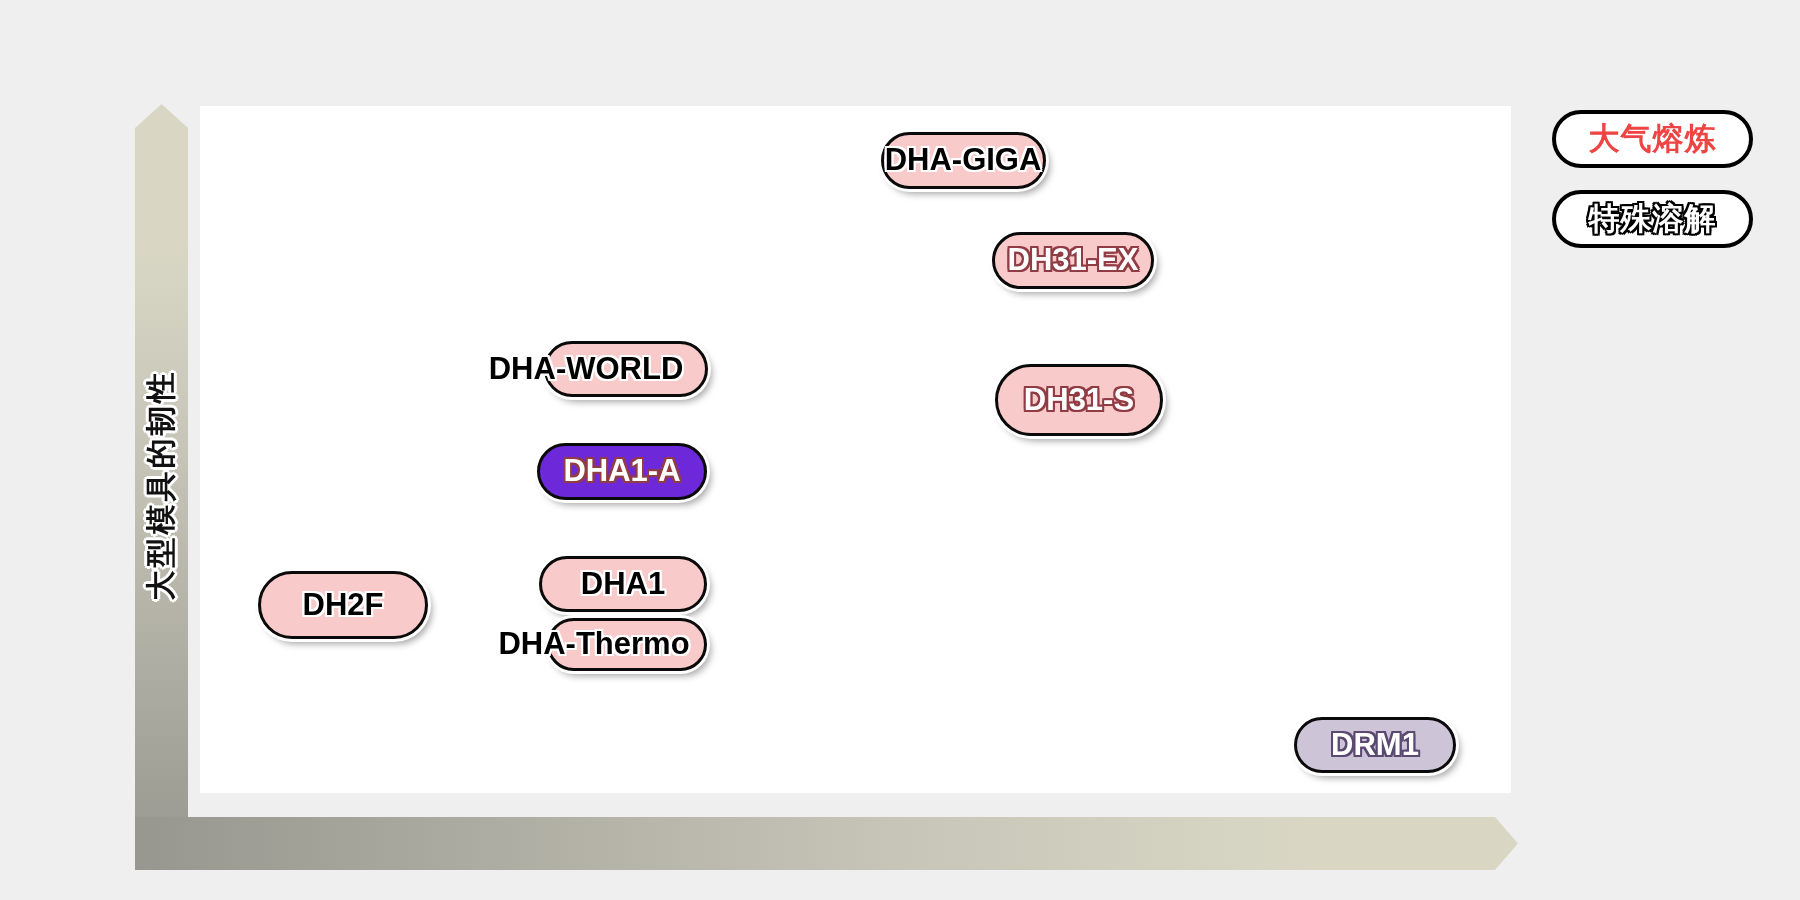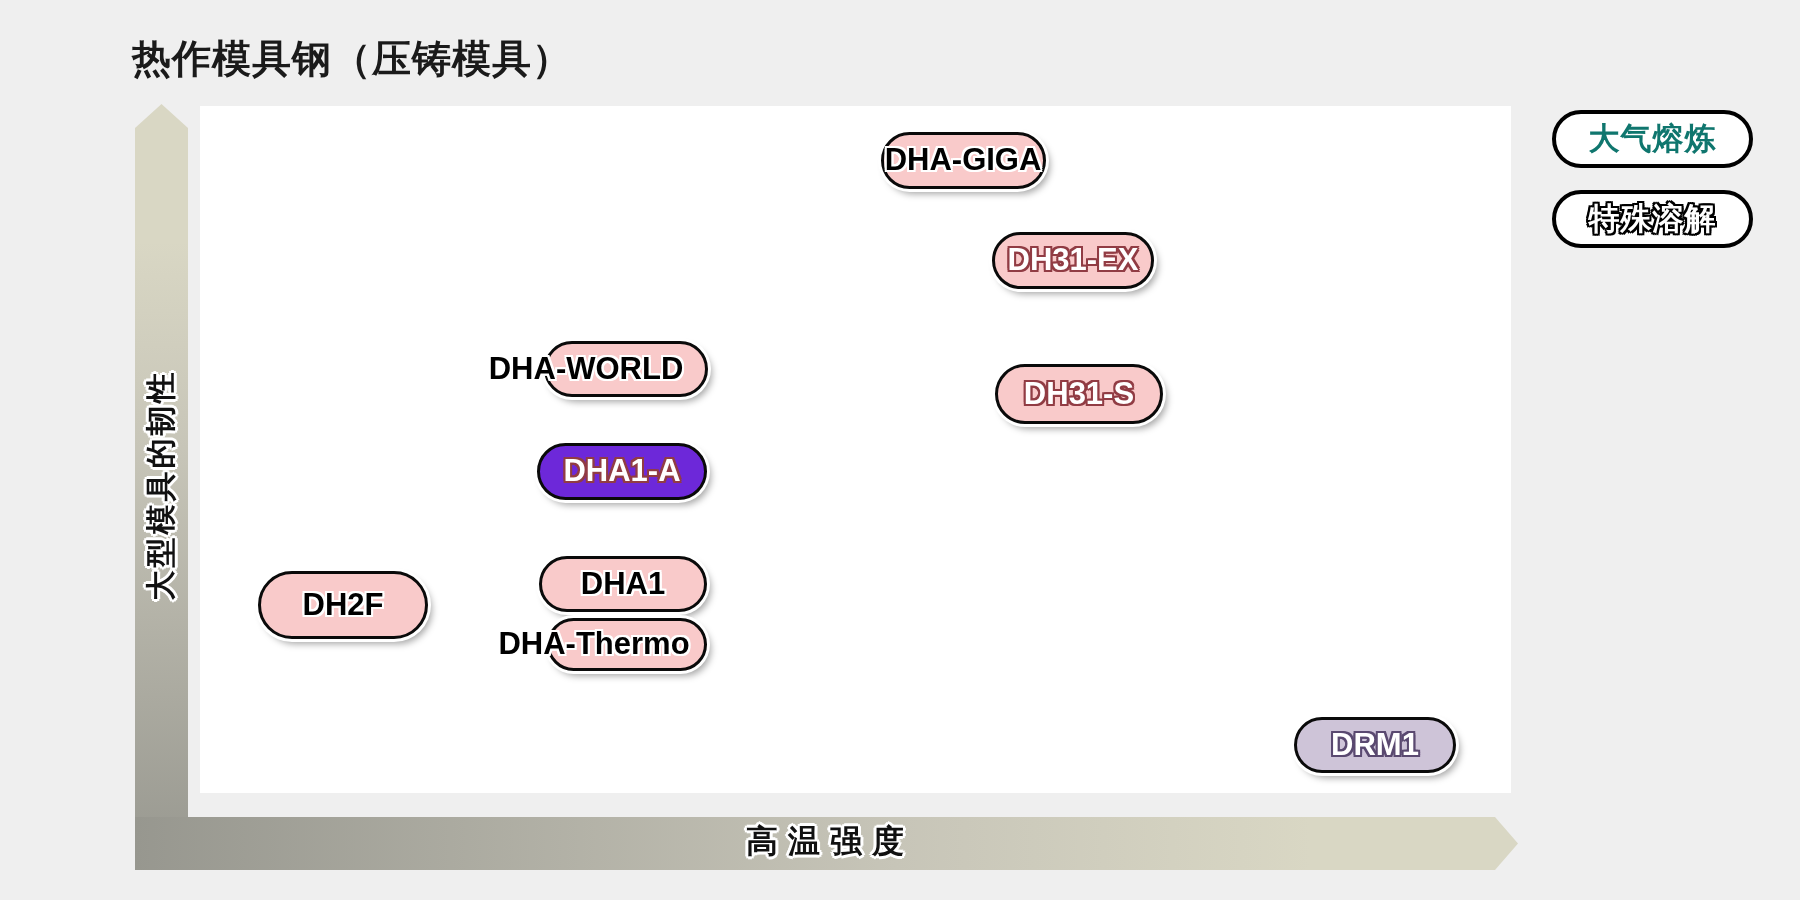--- a/index.html
+++ b/index.html
@@ -99,67 +99,65 @@
     position: absolute; left: 1552px;
     width: 201px; height: 58px;
     background: #ffffff;
     border: 4px solid #000;
     border-radius: 999px;
     display: flex; align-items: center; justify-content: center;
     box-sizing: border-box;
     font-size: 31px; font-weight: bold;
     letter-spacing: 1px; white-space: nowrap;
   }
-  .legend-pill.solid { color: #0f766e; }
+  .legend-pill.solid { color: #ef4444; }
   .legend-pill.outline {
     color: #fff;
     text-shadow:
       -2px -2px 0 #000, 0 -2px 0 #000, 2px -2px 0 #000,
       -2px 0 0 #000, 2px 0 0 #000,
       -2px 2px 0 #000, 0 2px 0 #000, 2px 2px 0 #000;
     text-align: center;
   }
   .legend-pill.n0 { top: 110px; }
   .legend-pill.n1 { top: 190px; }
 </style>
 </head>
 <body style="--page-bg: #efefef; --plot-bg: #ffffff; --bar-gray: #97978f; --bar-beige: #d9d7c4; --pill-pink: #f9caca; --pill-lavender: #cec4d8; --outline-maroon: #913c44; --outline-purple: #5a4970;">
 
 <div class="canvas">
 
-  <div class="title">热作模具钢（压铸模具）</div>
 
   <div class="plot"></div>
 
   <div class="axis-y"></div>
   <div class="axis-x"></div>
 
   <div class="ylabel halo-w">大型模具的韧性</div>
-  <div class="xlabel halo-w">高温强度</div>
 
   <div>
     <div class="legend-pill solid n0">
       <span>大气熔炼</span>
     </div>
     <div class="legend-pill outline n1">
       <span>特殊溶解</span>
     </div>
   </div>
 
   <div id="points">
       <div class="pill solid" style="left: 880.5px; top: 131.5px; width: 165px; height: 57px; background: rgb(249, 202, 202);">
         <span class="pill-label">DHA-GIGA</span>
       </div>
       <div class="pill outline" style="left: 992px; top: 231.5px; width: 162px; height: 57px; background: rgb(249, 202, 202);">
         <span class="pill-label" style="--oc: #913c44;">DH31-EX</span>
       </div>
       <div class="pill solid" style="left: 544px; top: 341px; width: 164px; height: 56px; background: rgb(249, 202, 202);">
         <span class="pill-label" style="transform: translateX(-40px);">DHA-WORLD</span>
       </div>
-      <div class="pill outline" style="left: 995px; top: 364px; width: 168px; height: 60px; background: rgb(249, 202, 202);">
+      <div class="pill outline" style="left: 995px; top: 364px; width: 168px; height: 72px; background: rgb(249, 202, 202);">
         <span class="pill-label" style="--oc: #913c44;">DH31-S</span>
       </div>
       <div class="pill outline" style="left: 537px; top: 442.5px; width: 170px; height: 57px; background: #6d28d9;">
         <span class="pill-label" style="--oc: #913c44;">DHA1-A</span>
       </div>
       <div class="pill solid" style="left: 539px; top: 556px; width: 168px; height: 56px; background: rgb(249, 202, 202);">
         <span class="pill-label">DHA1</span>
       </div>
       <div class="pill solid" style="left: 547px; top: 617.5px; width: 160px; height: 53px; background: rgb(249, 202, 202);">
         <span class="pill-label" style="transform: translateX(-33px);">DHA-Thermo</span>

